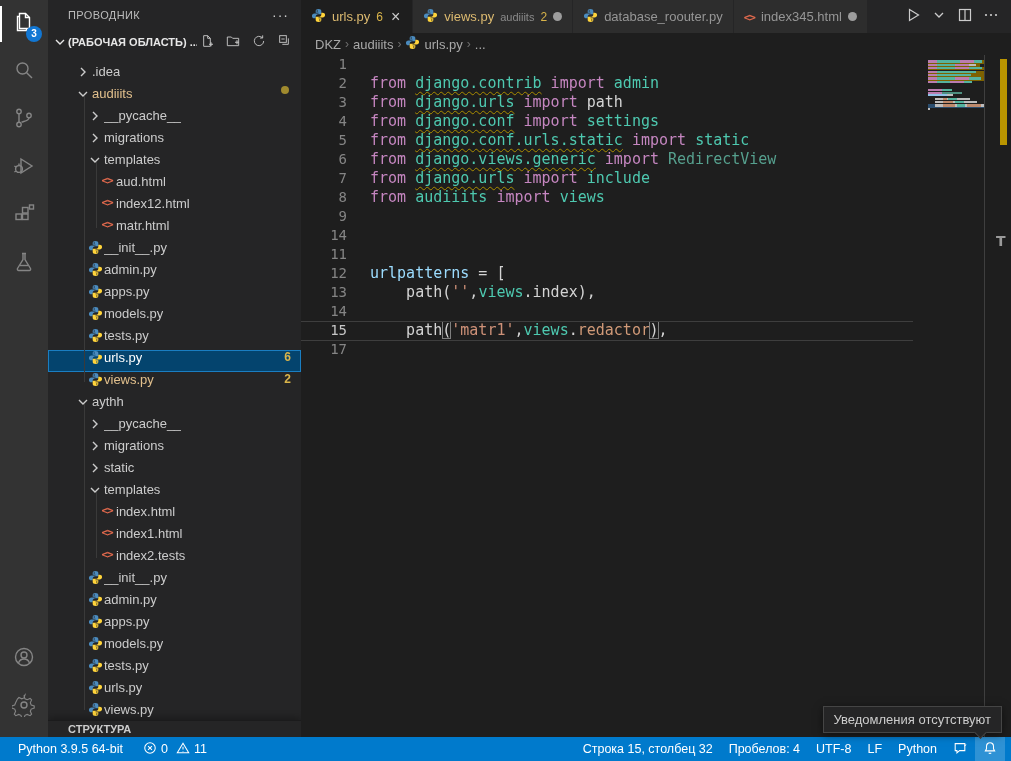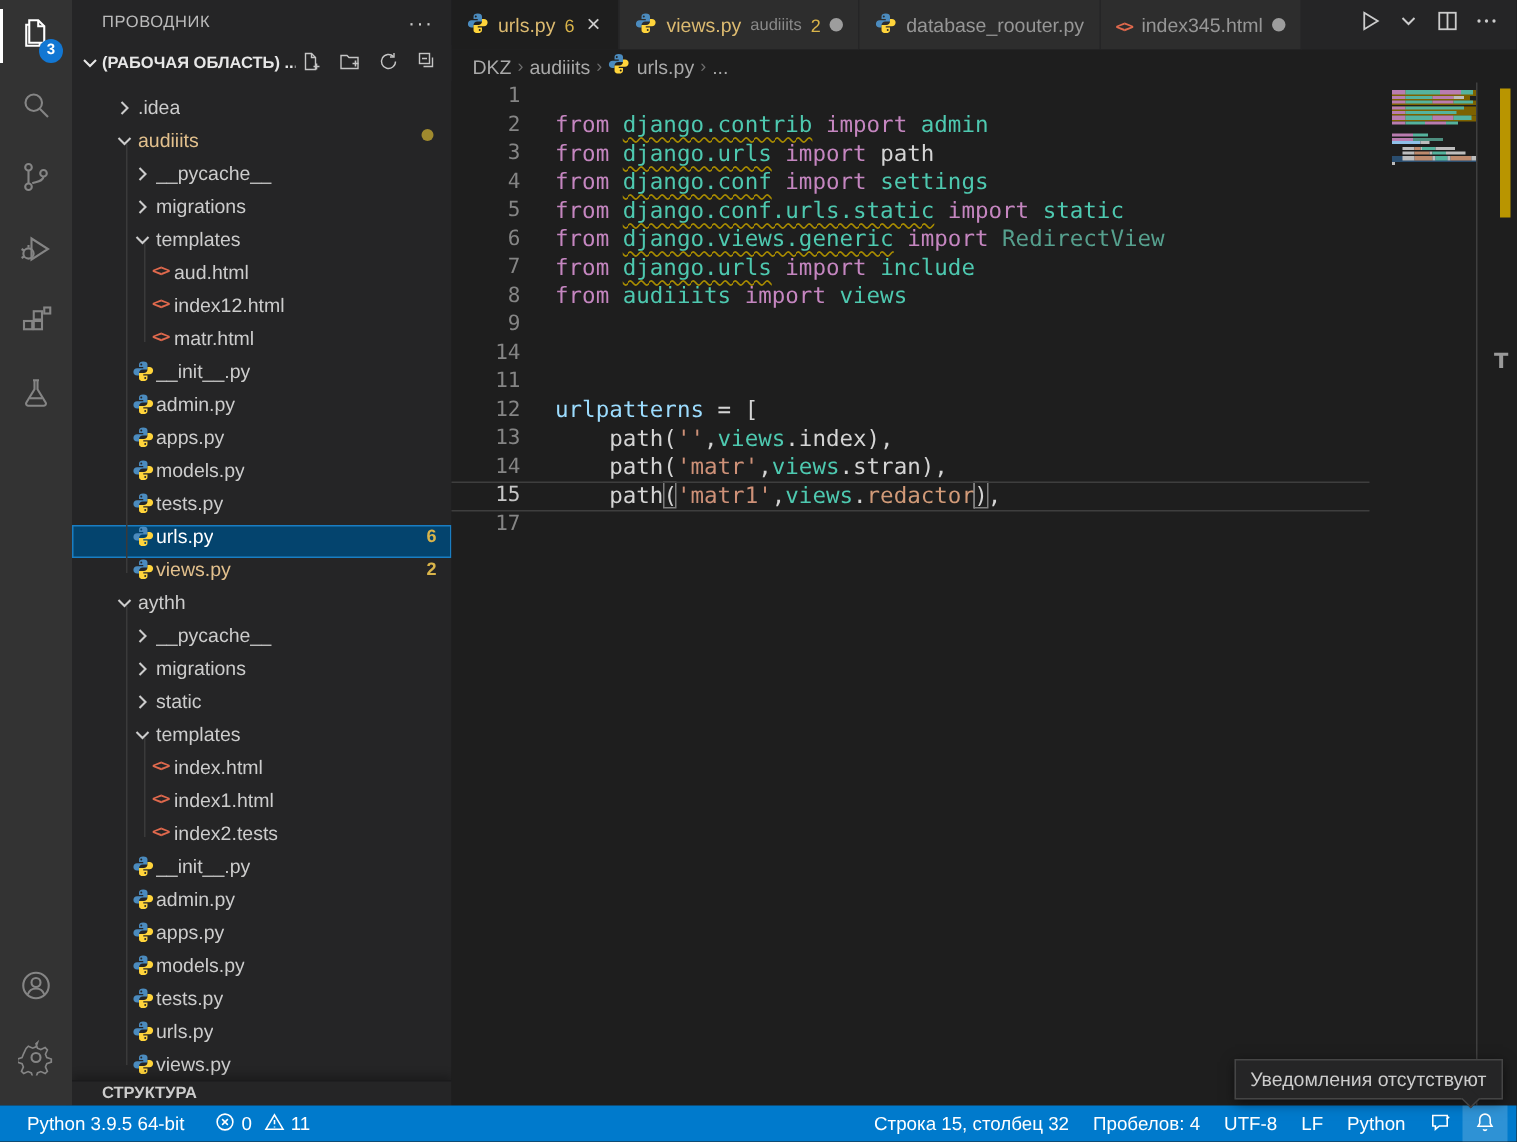--- a/index.html
+++ b/index.html
@@ -565,21 +565,21 @@
           <div class="code-line"><span class="gutter">4</span><span class="ltext"><span class="t-kw">from </span><span class="t-mod sq">django.conf</span><span class="t-kw"> import </span><span class="t-mod">settings</span></span></div>
           <div class="code-line"><span class="gutter">5</span><span class="ltext"><span class="t-kw">from </span><span class="t-mod sq">django.conf.urls.static</span><span class="t-kw"> import </span><span class="t-mod">static</span></span></div>
           <div class="code-line"><span class="gutter">6</span><span class="ltext"><span class="t-kw">from </span><span class="t-mod sq">django.views.generic</span><span class="t-kw"> import </span><span class="t-mod2">RedirectView</span></span></div>
           <div class="code-line"><span class="gutter">7</span><span class="ltext"><span class="t-kw">from </span><span class="t-mod sq">django.urls</span><span class="t-kw"> import </span><span class="t-mod">include</span></span></div>
           <div class="code-line"><span class="gutter">8</span><span class="ltext"><span class="t-kw">from </span><span class="t-mod">audiiits</span><span class="t-kw"> import </span><span class="t-mod">views</span></span></div>
           <div class="code-line"><span class="gutter">9</span><span class="ltext"></span></div>
           <div class="code-line"><span class="gutter">14</span><span class="ltext"></span></div>
           <div class="code-line"><span class="gutter">11</span><span class="ltext"></span></div>
           <div class="code-line"><span class="gutter">12</span><span class="ltext"><span class="t-var">urlpatterns</span><span class="t-pl"> = [</span></span></div>
           <div class="code-line"><span class="gutter">13</span><span class="ltext"><span class="t-pl">    path(</span><span class="t-str">''</span><span class="t-pl">,</span><span class="t-mod">views</span><span class="t-pl">.index),</span></span></div>
-          <div class="code-line"><span class="gutter">14</span><span class="ltext"><span class="t-pl">    path(</span><span class="t-str">'matr'</span><span class="t-pl">,</span><span class="t-mod">views</span><span class="t-pl">.stran),</span></span></div>
+          <div class="code-line"><span class="gutter">14</span></div>
           <div class="code-line current"><span class="gutter">15</span><span class="ltext"><span class="t-pl">    path</span><span class="t-pl bx">(</span><span class="t-str">'matr1'</span><span class="t-pl">,</span><span class="t-mod">views</span><span class="t-pl">.</span><span class="t-fn">redactor</span><span class="cursor"></span><span class="t-pl bx">)</span><span class="t-pl">,</span></span></div>
           <div class="code-line"><span class="gutter">17</span><span class="ltext"></span></div>
         </div>
       <div class="minimap" id="minimap">
           <div class="mm-row"></div>
           <div class="mm-row"><div class="mm-bg" style="width: 56px;"></div><span style="width: 8.5px; background: rgb(185, 124, 176);"></span><span style="width: 23.8px; background: rgb(85, 179, 158);"></span><span style="width: 13.6px; background: rgb(185, 124, 176);"></span><span style="width: 8.5px; background: rgb(85, 179, 158);"></span></div>
           <div class="mm-row"><div class="mm-bg" style="width: 51.6px;"></div><span style="width: 8.5px; background: rgb(185, 124, 176);"></span><span style="width: 18.7px; background: rgb(85, 179, 158);"></span><span style="width: 13.6px; background: rgb(185, 124, 176);"></span><span style="width: 6.8px; background: rgb(189, 189, 189);"></span></div>
           <div class="mm-row"><div class="mm-bg" style="width: 56px;"></div><span style="width: 8.5px; background: rgb(185, 124, 176);"></span><span style="width: 18.7px; background: rgb(85, 179, 158);"></span><span style="width: 13.6px; background: rgb(185, 124, 176);"></span><span style="width: 13.6px; background: rgb(85, 179, 158);"></span></div>
           <div class="mm-row"><div class="mm-bg" style="width: 56px;"></div><span style="width: 8.5px; background: rgb(185, 124, 176);"></span><span style="width: 39.1px; background: rgb(85, 179, 158);"></span><span style="width: 13.6px; background: rgb(185, 124, 176);"></span><span style="width: 10.2px; background: rgb(85, 179, 158);"></span></div>
           <div class="mm-row"><div class="mm-bg" style="width: 56px;"></div><span style="width: 8.5px; background: rgb(185, 124, 176);"></span><span style="width: 34px; background: rgb(85, 179, 158);"></span><span style="width: 13.6px; background: rgb(185, 124, 176);"></span><span style="width: 20.4px; background: rgb(78, 143, 128);"></span></div>

